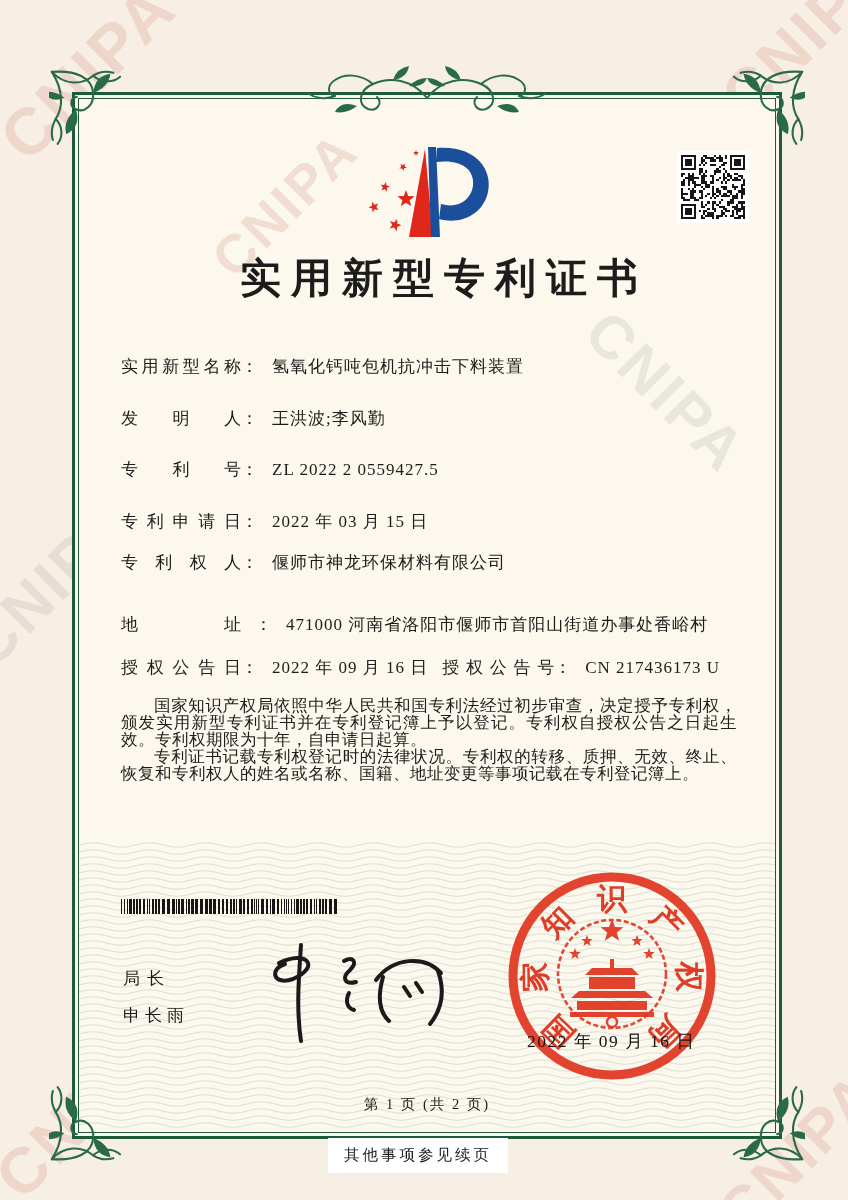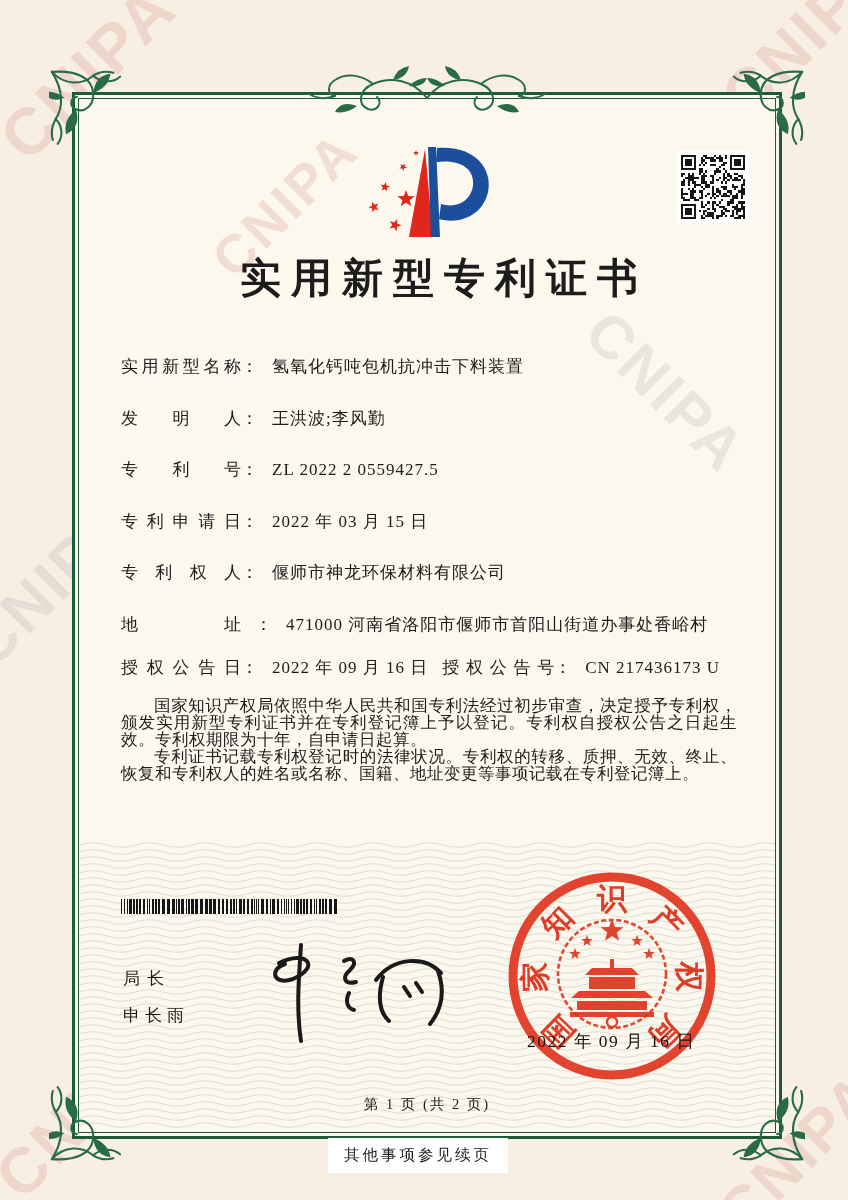--- a/index.html
+++ b/index.html
@@ -41,21 +41,21 @@
   .qr svg{display:block;width:64px;height:64px;}
   .title{position:absolute;left:0;width:100%;top:156px;text-align:center;
          font-size:41px;font-weight:bold;letter-spacing:10px;z-index:3;padding-left:17px;}
   
   .fields{position:absolute;left:46px;top:260px;width:630px;font-size:17px;z-index:3;}
   .field-row{position:absolute;left:0;white-space:nowrap;}
   .field-row:nth-of-type(1){top:0;}
   .field-row:nth-of-type(2){top:52px;}
   .field-row:nth-of-type(3){top:103px;}
   .field-row:nth-of-type(4){top:155px;}
-  .field-row:nth-of-type(5){top:206px;}
+  .field-row:nth-of-type(5){top:196px;}
   .field-row:nth-of-type(6){top:258px;}
   .field-row:nth-of-type(7){top:301px;}
   .flabel{display:inline-block;width:120px;text-align:justify;text-align-last:justify;}
   .flabel2{display:inline-block;width:112px;text-align:justify;text-align-last:justify;}
   .fcolon{margin-right:14px;}
   .fvalue{letter-spacing:1px;text-align:right;}
   .pair2{margin-left:14px;}
   
   .body-text{position:absolute;left:46px;top:602px;width:616px;font-size:16.5px;
              line-height:17px;text-align:justify;letter-spacing:.5px;z-index:3;}

